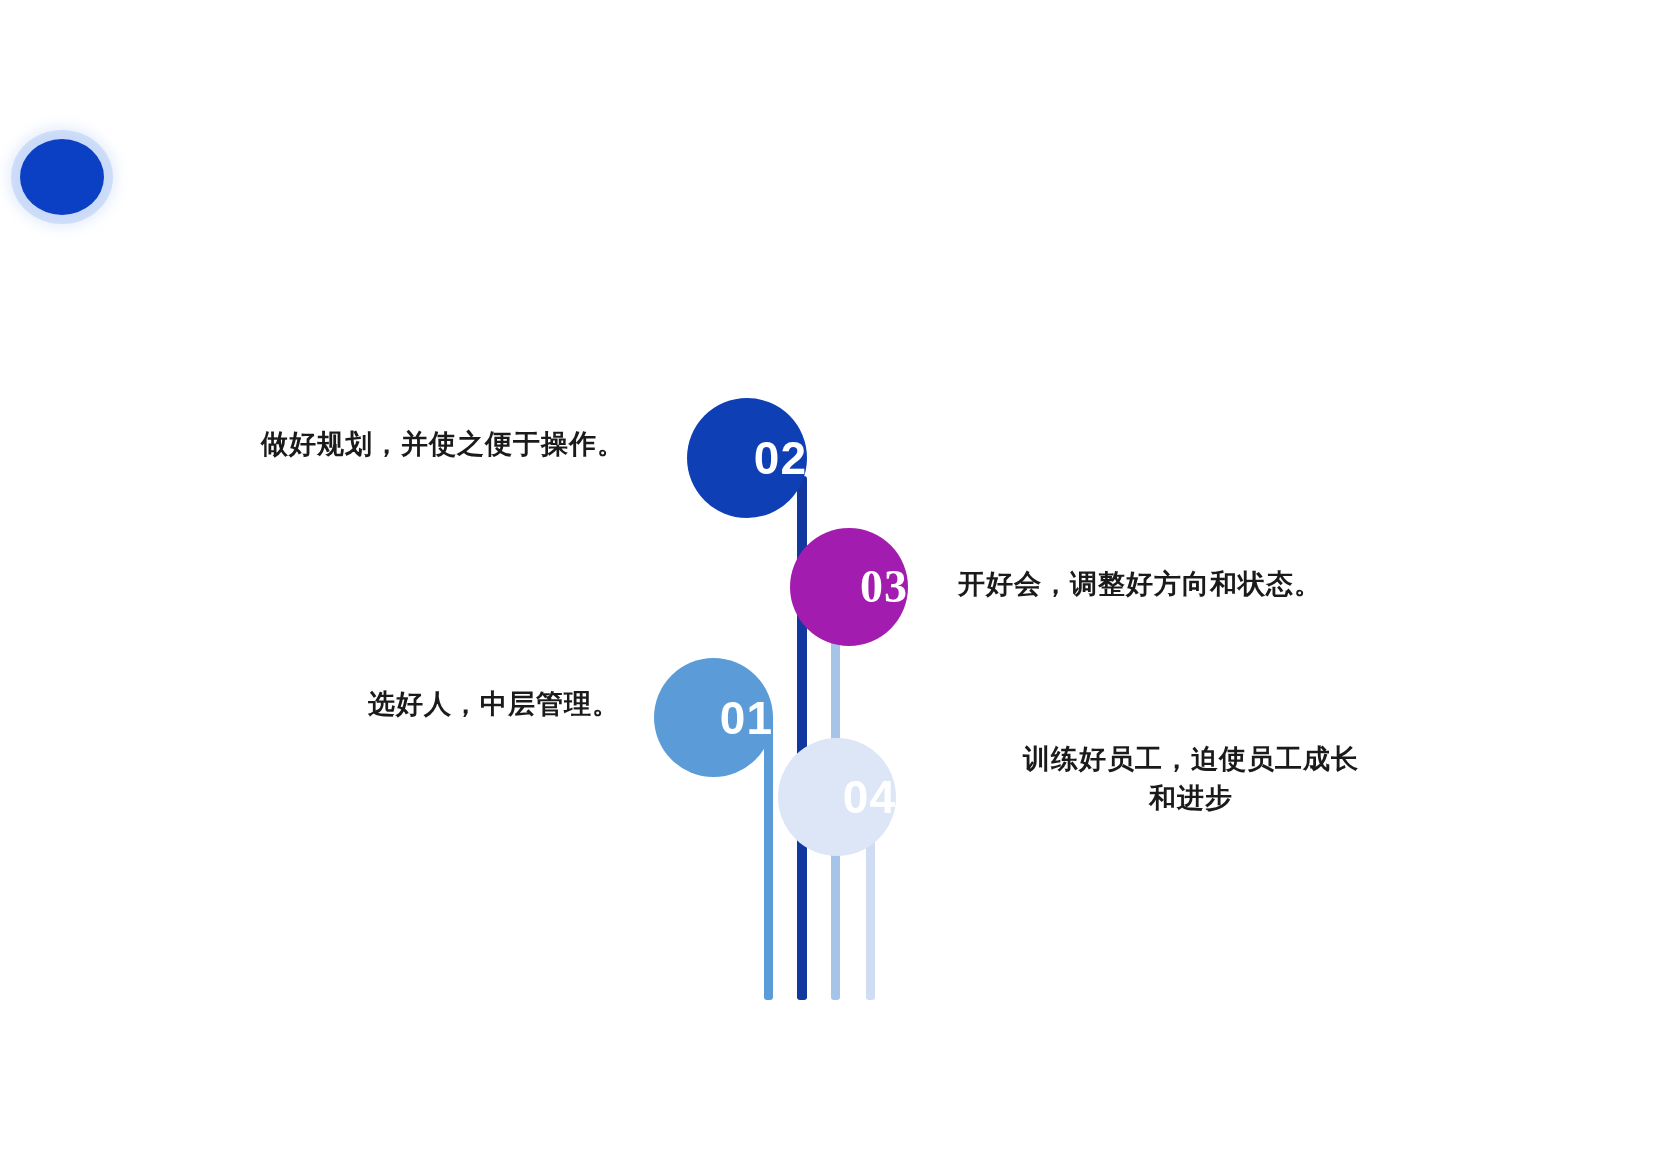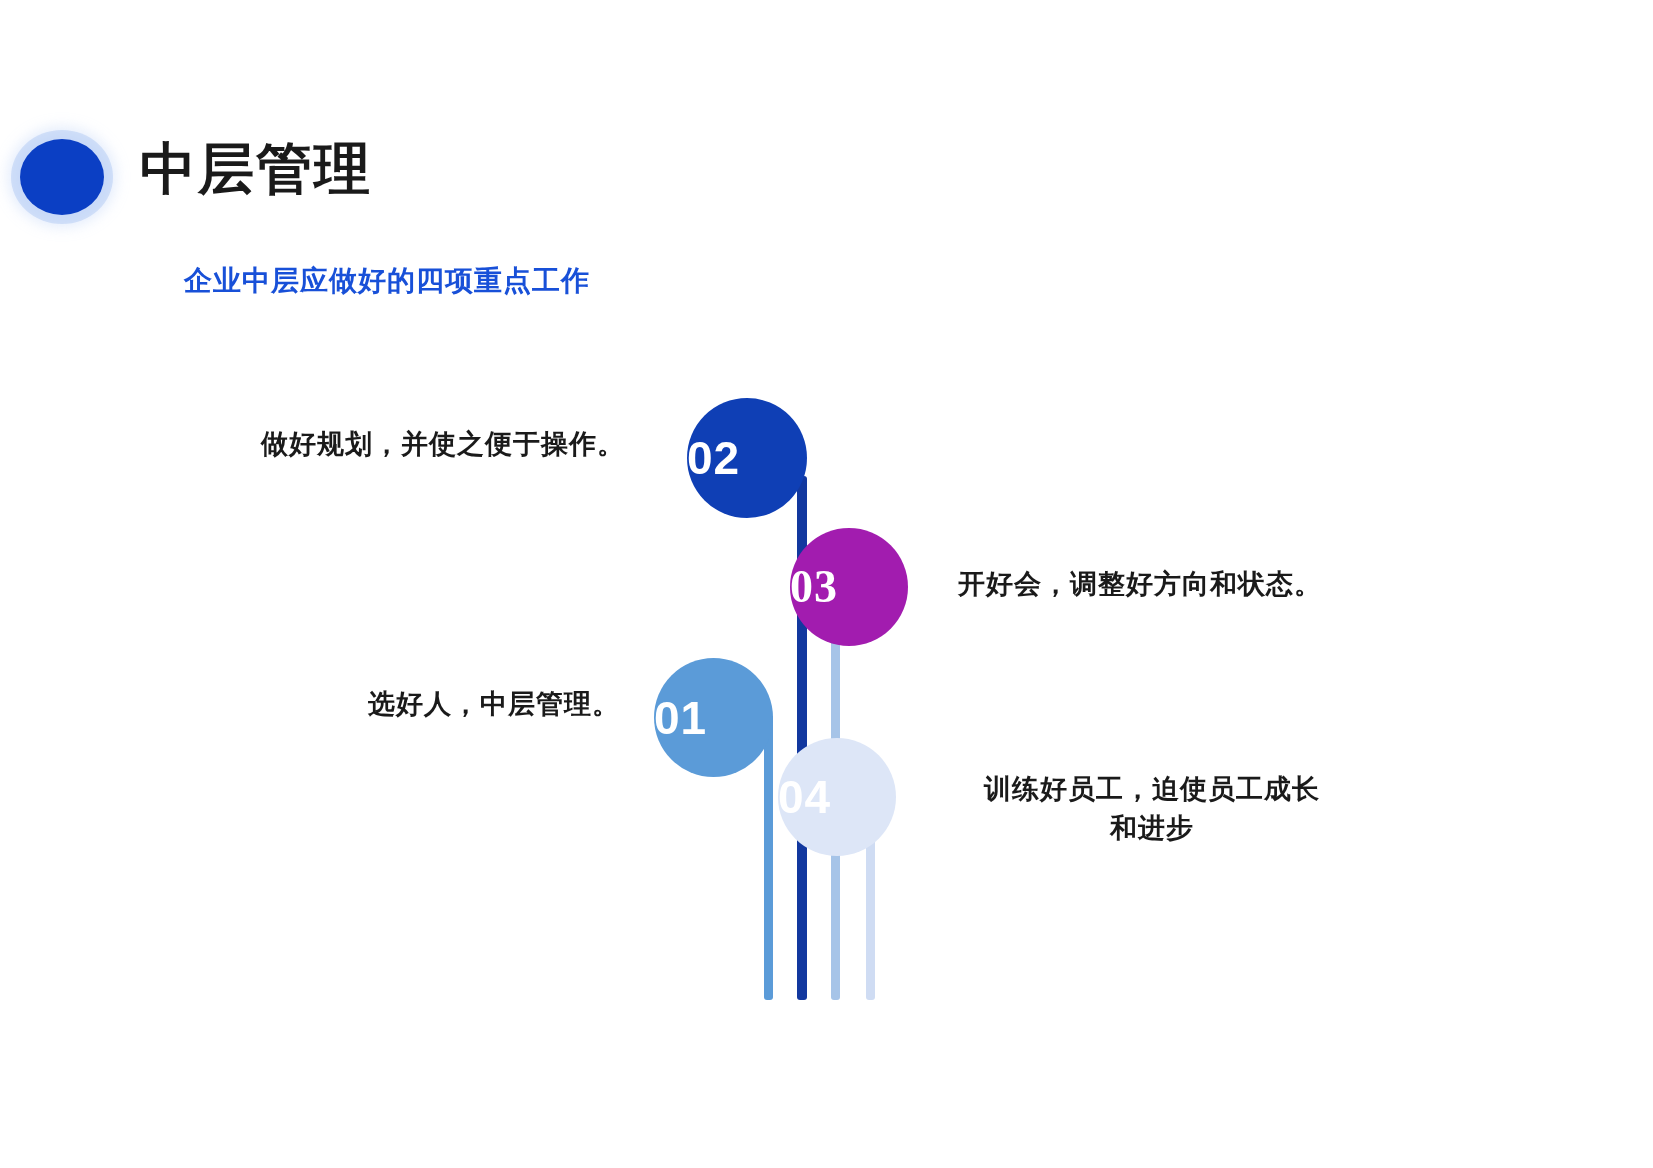--- a/index.html
+++ b/index.html
@@ -70,21 +70,21 @@
   .stem {
     position: absolute;
     border-radius: 3px;
   }
 
   .node {
     position: absolute;
     border-radius: 50%;
     display: flex;
     align-items: center;
-    justify-content: flex-start;
+    justify-content: flex-end;
   }
 
   .node-num {
     color: #ffffff;
     font-weight: 700;
     font-size: 46px;
     letter-spacing: 1px;
     line-height: 1;
     user-select: none;
   }
@@ -99,22 +99,20 @@
   }
   .node-label.right { text-align: center; }
   .node-label.left  { text-align: right; }
 </style>
 </head>
 <body>
 
 <div class="slide">
 
   <div class="header-bullet"></div>
-  <div class="header-title">中层管理</div>
-  <div class="header-subtitle">企业中层应做好的四项重点工作</div>
 
   <div class="diagram">
 
     <div class="stem" style="left:764px; top:715px; width:9px; height:285px; background:#5b9bd8;"></div>
     <div class="stem" style="left:797px; top:476px; width:10px; height:524px; background:#12389f;"></div>
     <div class="stem" style="left:831px; top:614px; width:9px; height:386px; background:#a6c4e8;"></div>
     <div class="stem" style="left:866px; top:830px; width:9px; height:170px; background:#cfdcf3;"></div>
 
     <div class="node" style="left:654px; top:658px; width:119px; height:119px; background:#5b9bd8;">
       <span class="node-num">01</span>
@@ -127,16 +125,16 @@
     <div class="node-label left" style="left:180px; top:425px; width:445px;text-align:right;">做好规划，并使之便于操作。</div>
 
     <div class="node" style="left:790px; top:528px; width:118px; height:118px; background:#a21caf;font-family:Liberation Serif, serif;">
       <span class="node-num">03</span>
     </div>
     <div class="node-label right" style="left:925px; top:565px; width:430px;">开好会，调整好方向和状态。</div>
 
     <div class="node" style="left:778px; top:738px; width:118px; height:118px; background:#dde6f7;">
       <span class="node-num">04</span>
     </div>
-    <div class="node-label right" style="left:972px; top:740px; width:360px;margin-top:30px;">训练好员工，迫使员工成长和进步</div>
+    <div class="node-label right" style="left:1011px; top:740px; width:360px;">训练好员工，迫使员工成长和进步</div>
 
   </div>
 </div>
 
 </body></html>

